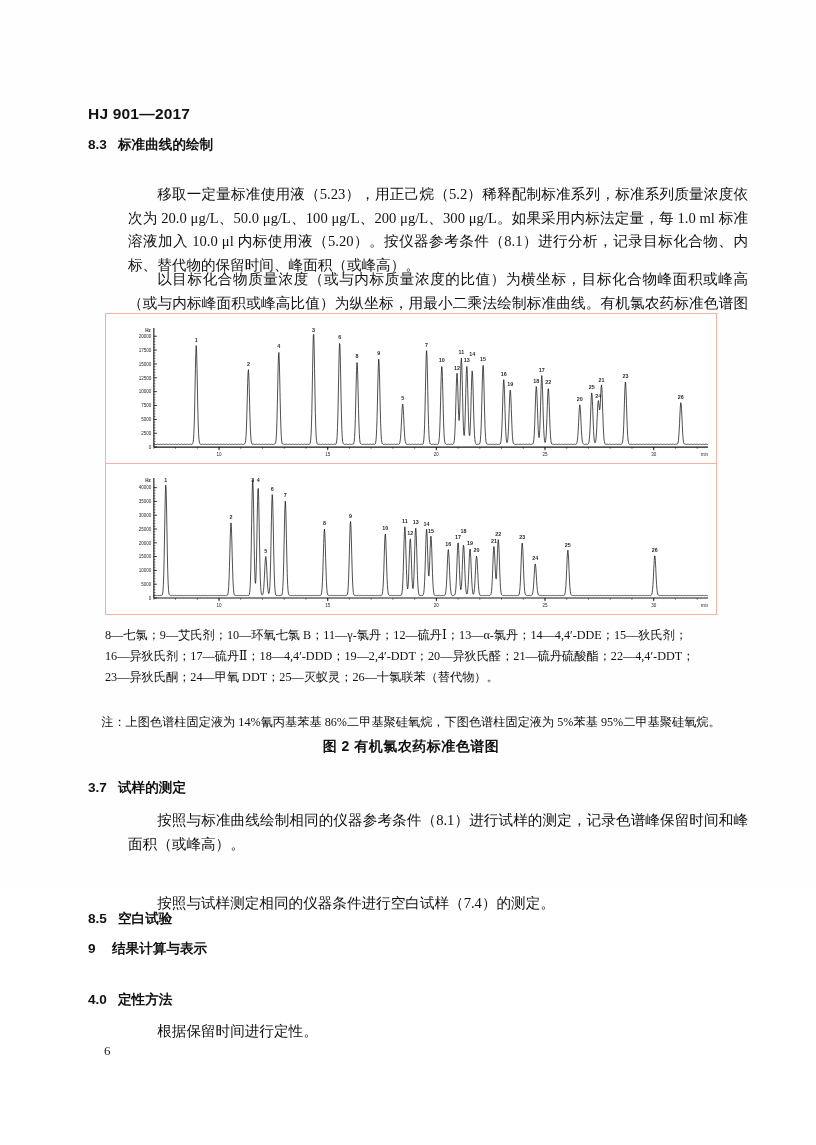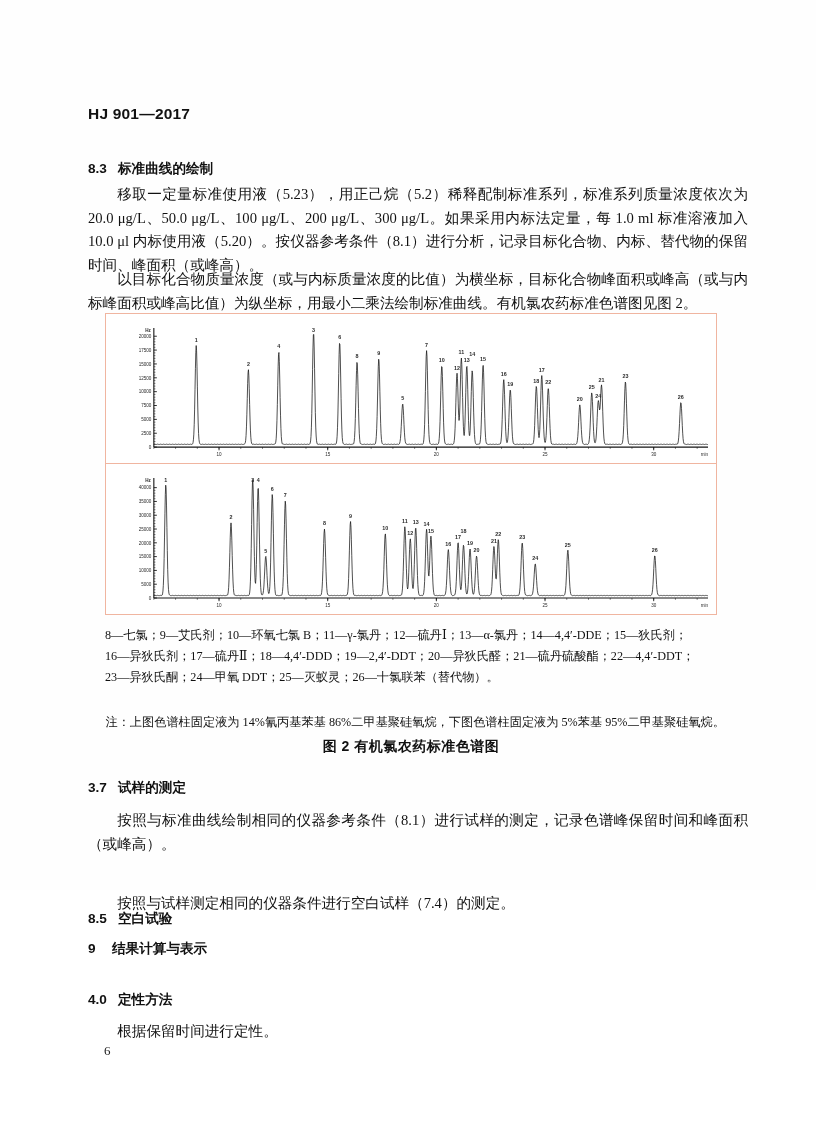--- a/index.html
+++ b/index.html
@@ -49,21 +49,21 @@
 
   
   .para {
     font-size: 14.6px;
     line-height: 1.62;
     text-align: justify;
     text-justify: inter-ideograph;
     margin: 0;
     color: #111;
   }
-  .para.indent { text-indent: 2em; }
+  .para.indent { text-indent: 2em; margin-left: 40px; }
 
   
   .figure-box {
     position: absolute;
     left: 105px;
     top: 313px;
     width: 612px;
     height: 302px;
     border: 1px solid #f0b5a0;
     background: #ffffff;
@@ -83,21 +83,21 @@
     font-size: 12.2px;
     line-height: 1.72;
     color: #111;
     text-align: justify;
     text-justify: inter-ideograph;
   }
   .note {
     font-size: 12.2px;
     line-height: 1.7;
     color: #111;
-    text-align: right;
+    text-align: center;
     white-space: nowrap;
   }
   .fig-caption {
     font-family: "Liberation Sans", "DejaVu Sans", sans-serif;
     font-weight: bold;
     font-size: 14px;
     text-align: center;
     color: #111;
     letter-spacing: 0.5px;
   }
@@ -112,21 +112,21 @@
 
   .abs { position: absolute; }
 </style>
 </head>
 <body>
 
 <div class="page">
 
   <div class="doc-header">HJ 901—2017</div>
 
-  <div class="abs" style="left:88px; top:160px; width:660px;">
+  <div class="abs" style="left:88px; top:136px; width:660px;">
     <div class="h-clause">
       <span class="num">8.3</span><span>标准曲线的绘制</span>
     </div>
   </div>
 
   <div class="abs" style="left:88px; top:183px; width:660px;">
     <p class="para indent">移取一定量标准使用液（5.23），用正己烷（5.2）稀释配制标准系列，标准系列质量浓度依次为 20.0 μg/L、50.0 μg/L、100 μg/L、200 μg/L、300 μg/L。如果采用内标法定量，每 1.0 ml 标准溶液加入 10.0 μl 内标使用液（5.20）。按仪器参考条件（8.1）进行分析，记录目标化合物、内标、替代物的保留时间、峰面积（或峰高）。</p>
   </div>
 
   <div class="abs" style="left:88px; top:268px; width:660px;">

